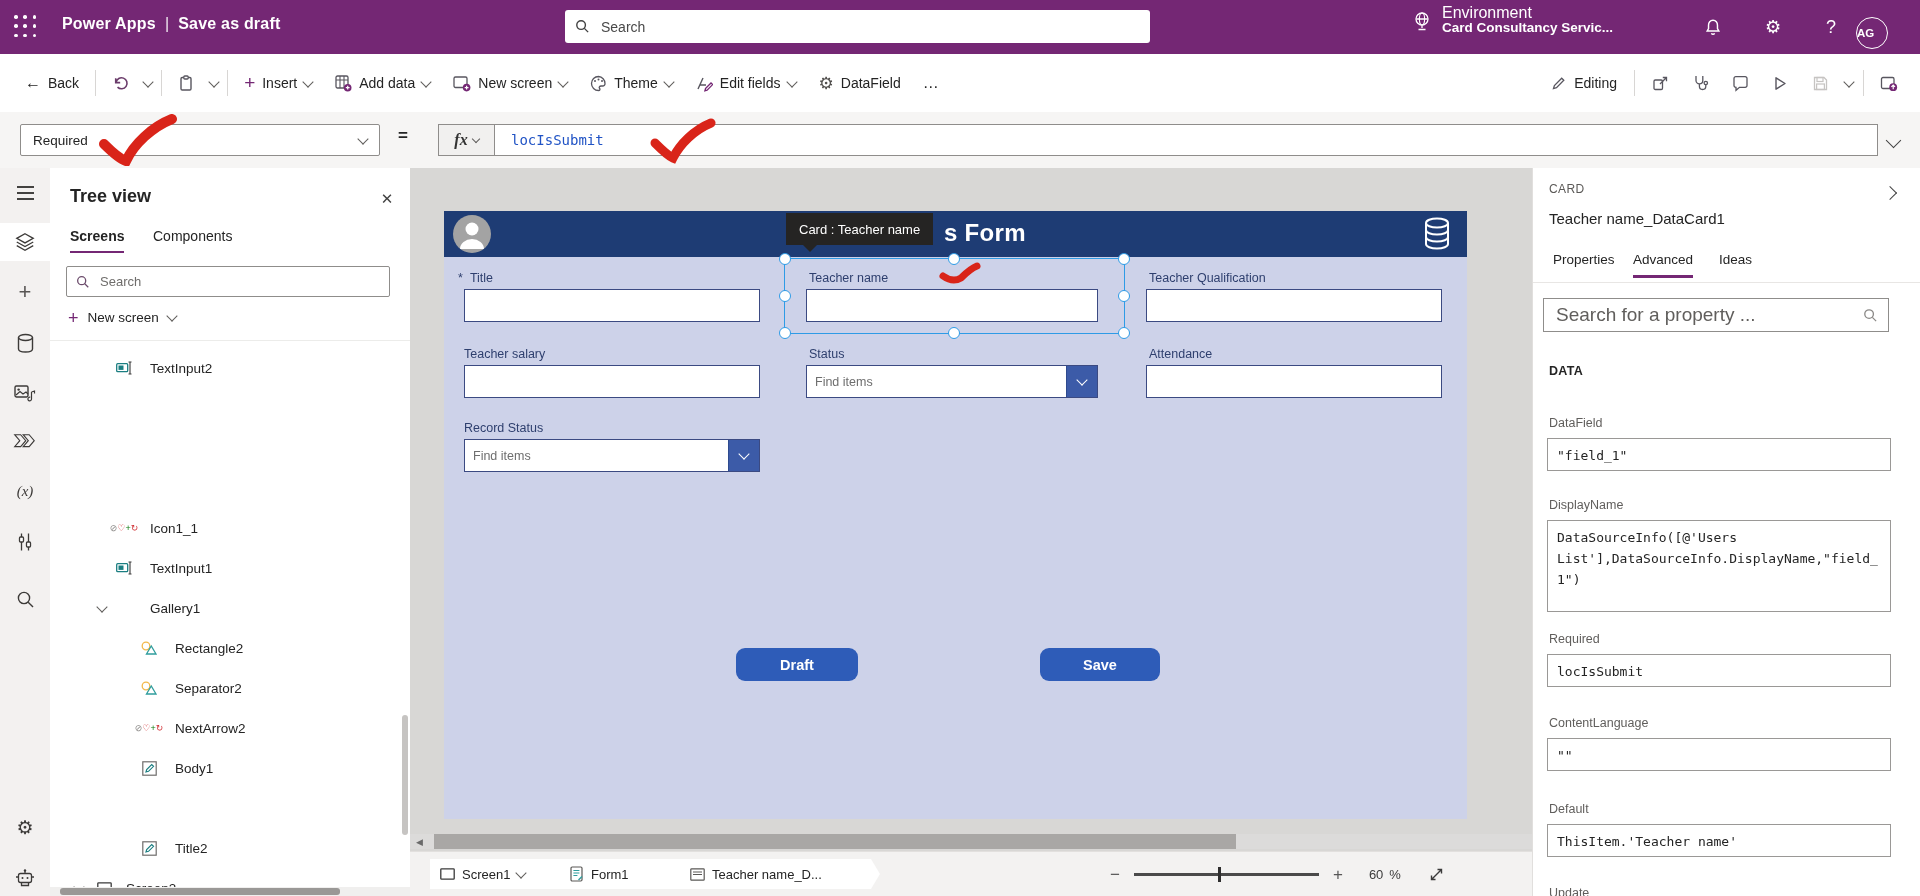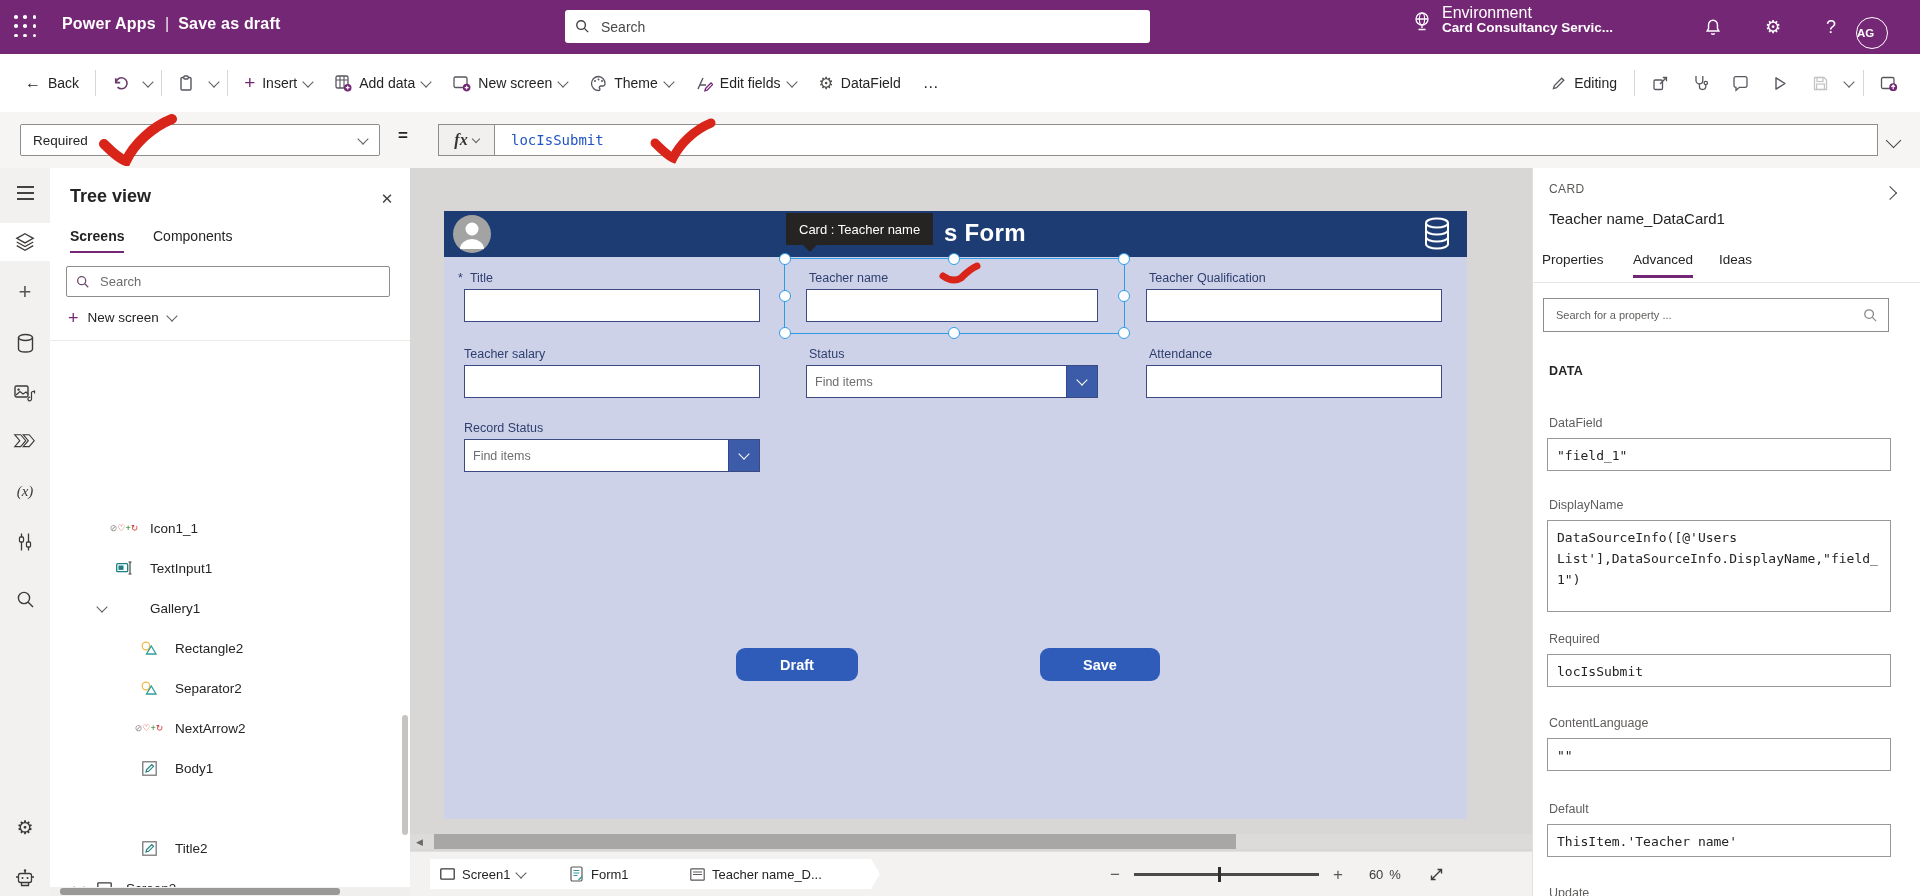--- a/index.html
+++ b/index.html
@@ -133,21 +133,21 @@
           border-left:1px solid #e1dfdd;overflow:hidden}
   .rtype{position:absolute;left:16px;top:14px;font-size:12px;color:#5b5957;letter-spacing:.4px}
   .rcollapse{position:absolute;left:352px;top:16px;color:#424242}
   .rcollapse .chev{width:9px;height:9px}
   .rname{position:absolute;left:16px;top:42px;font-size:15px;color:#242424}
   .rtab{position:absolute;top:84px;font-size:13.5px;color:#242424;padding-bottom:8px}
   .rtab.on{font-weight:400;border-bottom:3px solid #742774}
   .rtabdiv{position:absolute;left:0;top:114px;width:388px;height:1px;background:#e8e6e4}
   .rsearch{position:absolute;left:10px;top:130px;width:346px;height:34px;border:1px solid #8f8d8b;background:#fff;
            display:flex;align-items:center;padding:0 10px;box-sizing:border-box;gap:8px}
-  .rsearch input{border:0;outline:0;flex:1;font-size:11px;font-family:"Liberation Sans",sans-serif;color:#444}
+  .rsearch input{border:0;outline:0;flex:1;font-size:19px;font-family:"Liberation Sans",sans-serif;color:#444}
   .rsearch input::placeholder{color:#605e5c}
   .rsection{position:absolute;left:16px;top:196px;font-size:12.5px;font-weight:700;color:#242424;letter-spacing:.3px}
   .plabel{position:absolute;left:16px;font-size:12.5px;color:#605e5c}
   .pbox{position:absolute;left:14px;width:344px;background:#fff;border:1px solid #9a9896;box-sizing:border-box;
         padding:6px 9px;font-family:"DejaVu Sans Mono",monospace;font-size:13px;color:#242424;
         overflow-wrap:anywhere;line-height:21px}
   svg{display:block}
 </style>
 </head>
 <body>
@@ -442,20 +442,30 @@
         </svg>
       <input placeholder="Search" style="">
     </div>
     <div class="newscr">
       <span class="pl">+</span>
       <span>New screen</span>
       <span class="chev"></span>
     </div>
     <div class="tdiv"></div>
 
+    <div class="titem" style="top:180px">
+      <span class="ticon" style="left:64px">
+          <svg width="17" height="14" viewBox="0 0 17 14">
+            <rect x="0.7" y="2.7" width="11" height="8" rx="1" fill="none" stroke="#1b7e81" stroke-width="1.3"></rect>
+            <rect x="2.5" y="4.5" width="5" height="4.4" fill="#1b7e81"></rect>
+            <path d="M14 1 v12 M12.5 1 h3 M12.5 13 h3" stroke="#3a3a3a" stroke-width="1.1" fill="none"></path>
+          </svg>
+        </span>
+      <span class="tlabel" style="left:100px">TextInput2</span>
+    </div>
     <div class="titem" style="top:340px">
       <span class="ticon icgrid" style="left:64px">
         <span style="color:#8a8886">⊘</span>
           <span style="color:#d13438">♡</span>
           <span style="color:#107c10">+</span>
           <span style="color:#d13438">↻</span>
       </span>
       <span class="tlabel" style="left:100px">Icon1_1</span>
     </div>
     <div class="titem" style="top:380px">
@@ -649,21 +659,21 @@
             </svg>
         </span>
       </div>
     </div>
   </div>
 
   <div class="rpanel">
     <div class="rtype">CARD</div>
     <div class="rcollapse"><span class="chev r"></span></div>
     <div class="rname">Teacher name_DataCard1</div>
-    <div class="rtab" style="left:9px">Properties</div>
+    <div class="rtab" style="left:20px">Properties</div>
     <div class="rtab on" style="left:100px">Advanced</div>
     <div class="rtab" style="left:186px">Ideas</div>
     <div class="rtabdiv"></div>
     <div class="rsearch">
       <input placeholder="Search for a property ..." style="">
       <svg width="15" height="15" viewBox="0 0 16 16">
           <circle cx="6.5" cy="6.5" r="4.6" fill="none" stroke="#8a8886" stroke-width="1.4"></circle>
           <path d="M10 10 L14 14" stroke="#8a8886" stroke-width="1.4"></path>
         </svg>
     </div>

